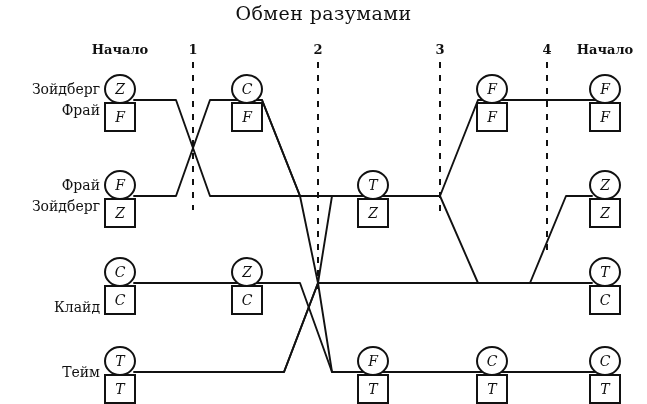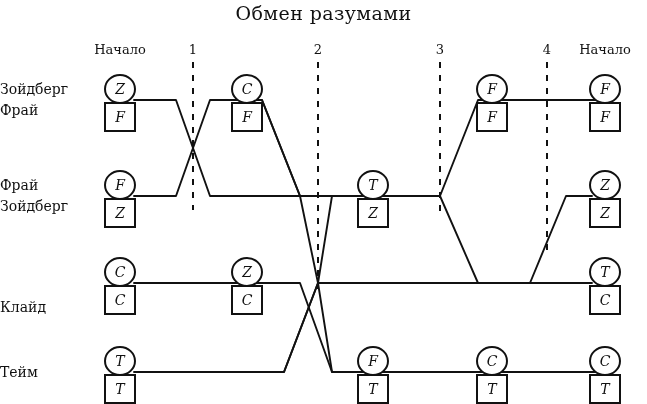--- a/index.html
+++ b/index.html
@@ -16,32 +16,32 @@
     text-align:center;
     font-family:"DejaVu Serif", serif;
     font-size:19px;
     letter-spacing:.4px;
     color:#111;
   }
   .col-head{
     position:absolute;
     font-family:"DejaVu Serif", serif;
     font-size:13px;
-    font-weight:normal;
+    font-weight:bold;
     color:#111;
     transform:translateX(-50%);
     white-space:nowrap;
   }
   .row-label{
     position:absolute;
     font-family:"DejaVu Serif", serif;
     font-size:14px;
     color:#111;
     white-space:nowrap;
-    text-align:left;
+    text-align:right;
     transform:translateY(-50%);
   }
   svg#wires{position:absolute;left:0;top:0;width:647px;height:404px;}
   .node{position:absolute;transform:translate(-50%,0);}
   .node .circ{
     width:28px;height:26px;
     border:2px solid #111;
     border-radius:50%;
     display:flex;align-items:center;justify-content:center;
     font-family:"DejaVu Serif", serif;

